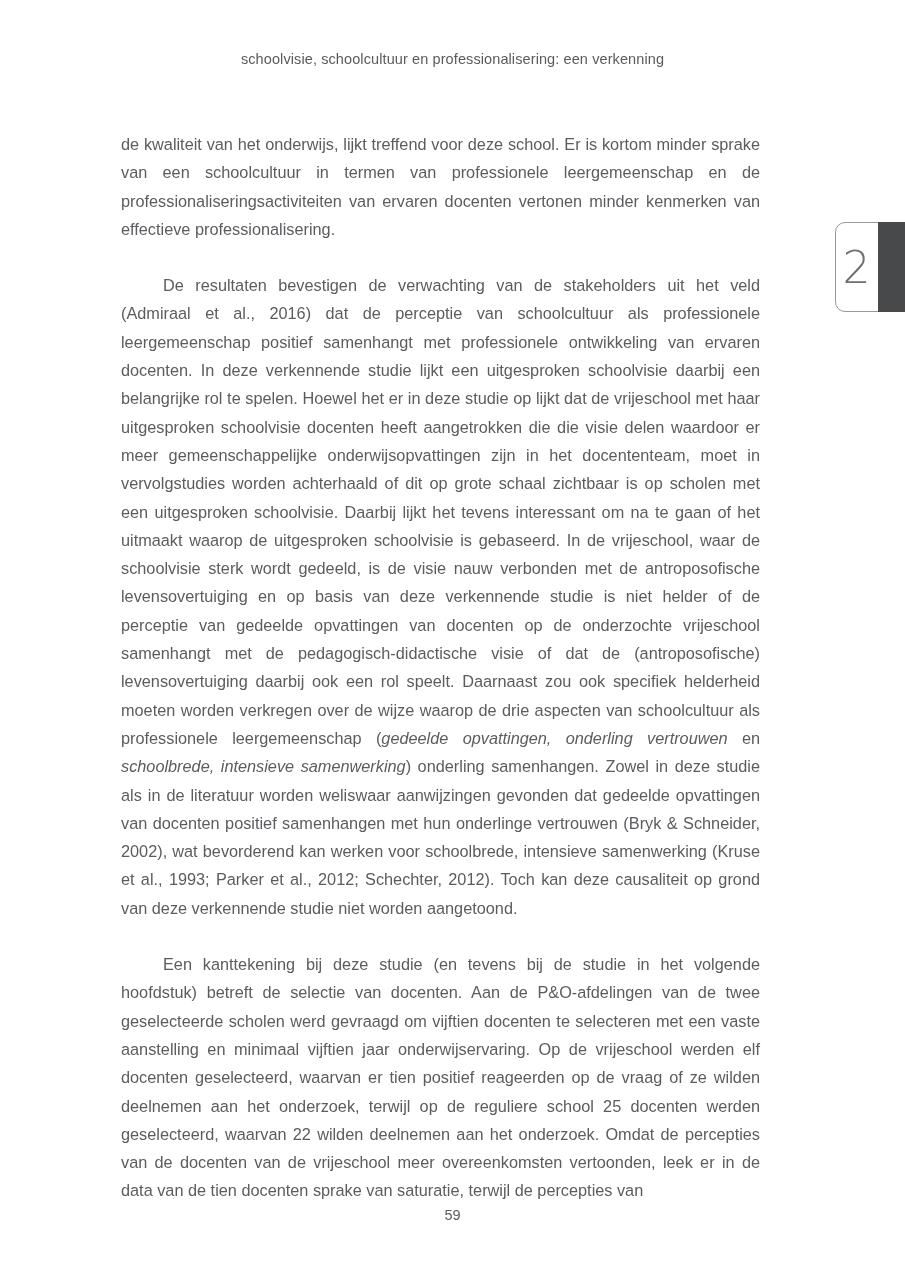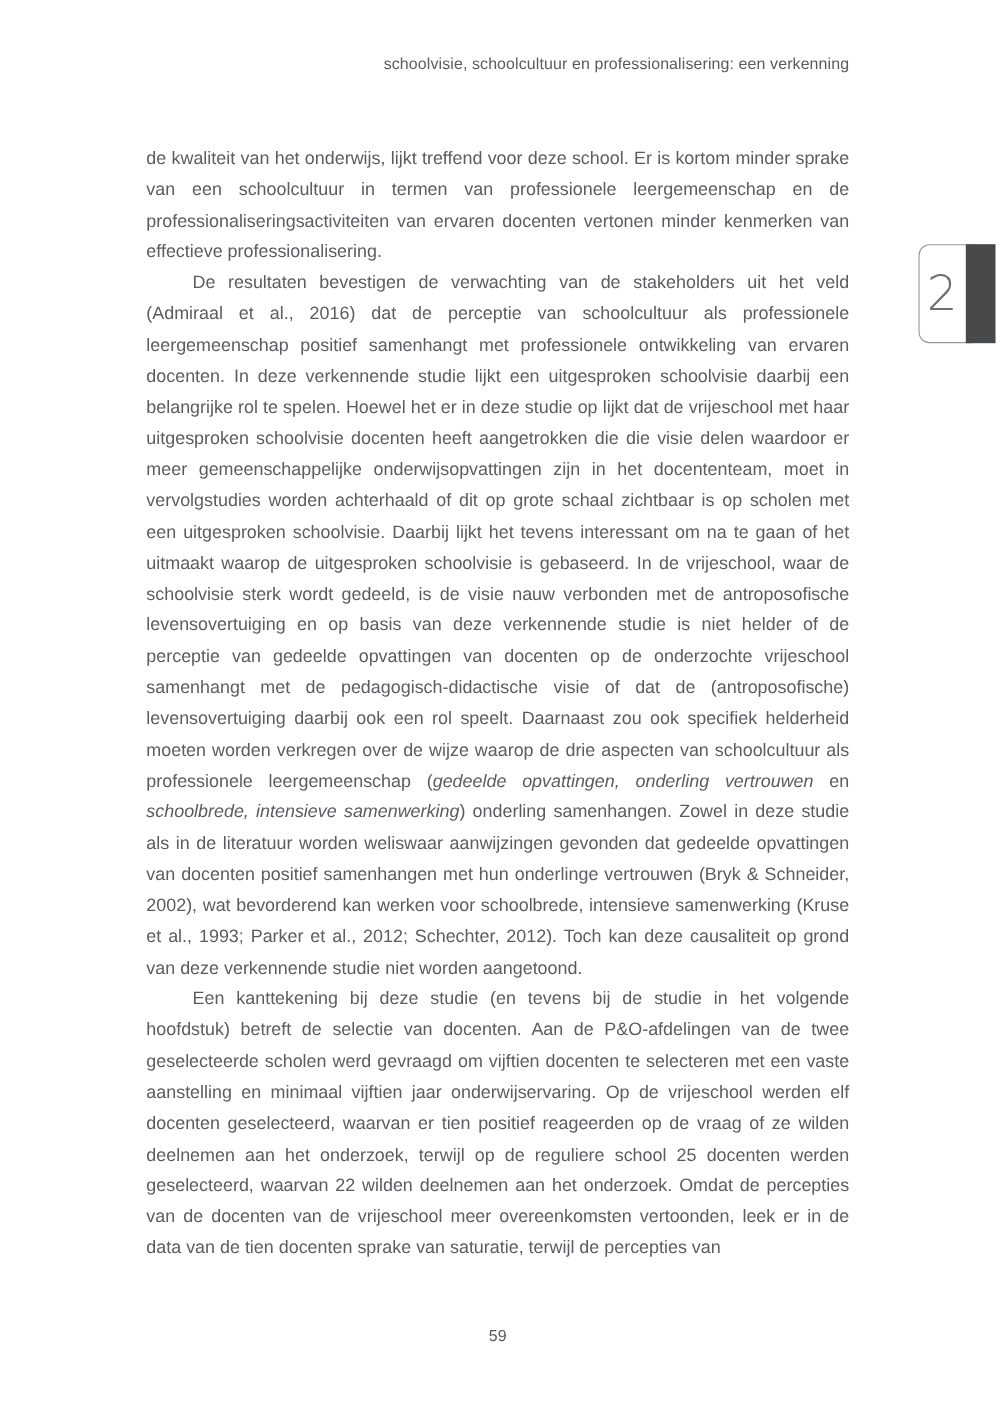--- a/index.html
+++ b/index.html
@@ -10,37 +10,37 @@
     position: relative;
     background: #ffffff;
     font-family: "Liberation Sans", sans-serif;
     overflow: hidden;
   }
   .running-head {
     position: absolute;
     top: 51px;
     left: 133px;
     width: 639px;
-    text-align: right;
+    text-align: center;
     font-size: 14.5px;
     letter-spacing: 0.1px;
     color: var(--muted-color, #5a5b5e);
   }
   .content {
     position: absolute;
     top: 130px;
-    left: 133px;
+    left: 121px;
     width: 639px;
     font-size: 16.3px;
     line-height: 28.3px;
     color: var(--text-color, #5b5c5f);
     text-align: justify;
   }
   .content p { margin: 0; }
-  .content p.indent { text-indent: 42px; }
+  .content p.indent { text-indent: 42px; margin-top: 28px; }
   .content em { font-style: italic; }
   .chapter-tab {
     position: absolute;
     left: 835px;
     top: 222px;
     width: 70px;
     height: 90px;
   }
   .tab-outline {
     position: absolute;

